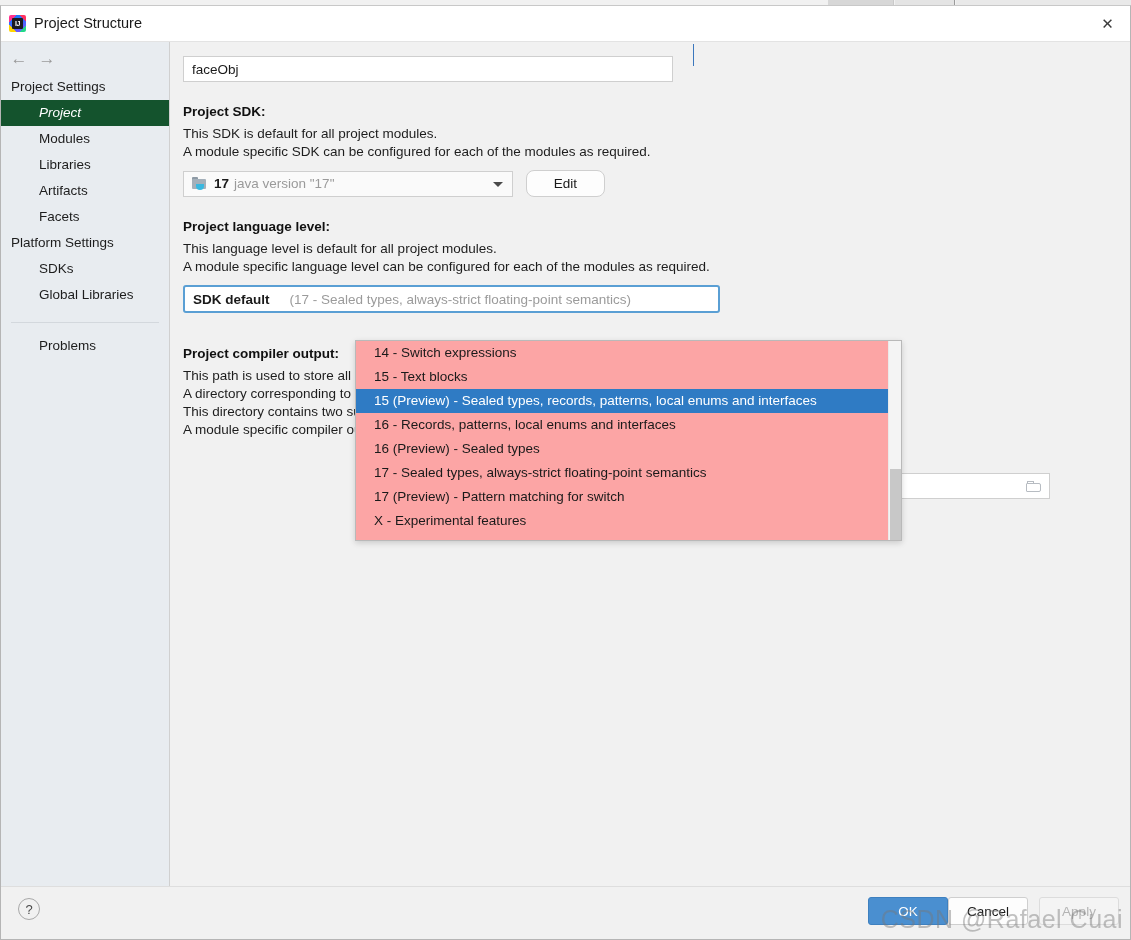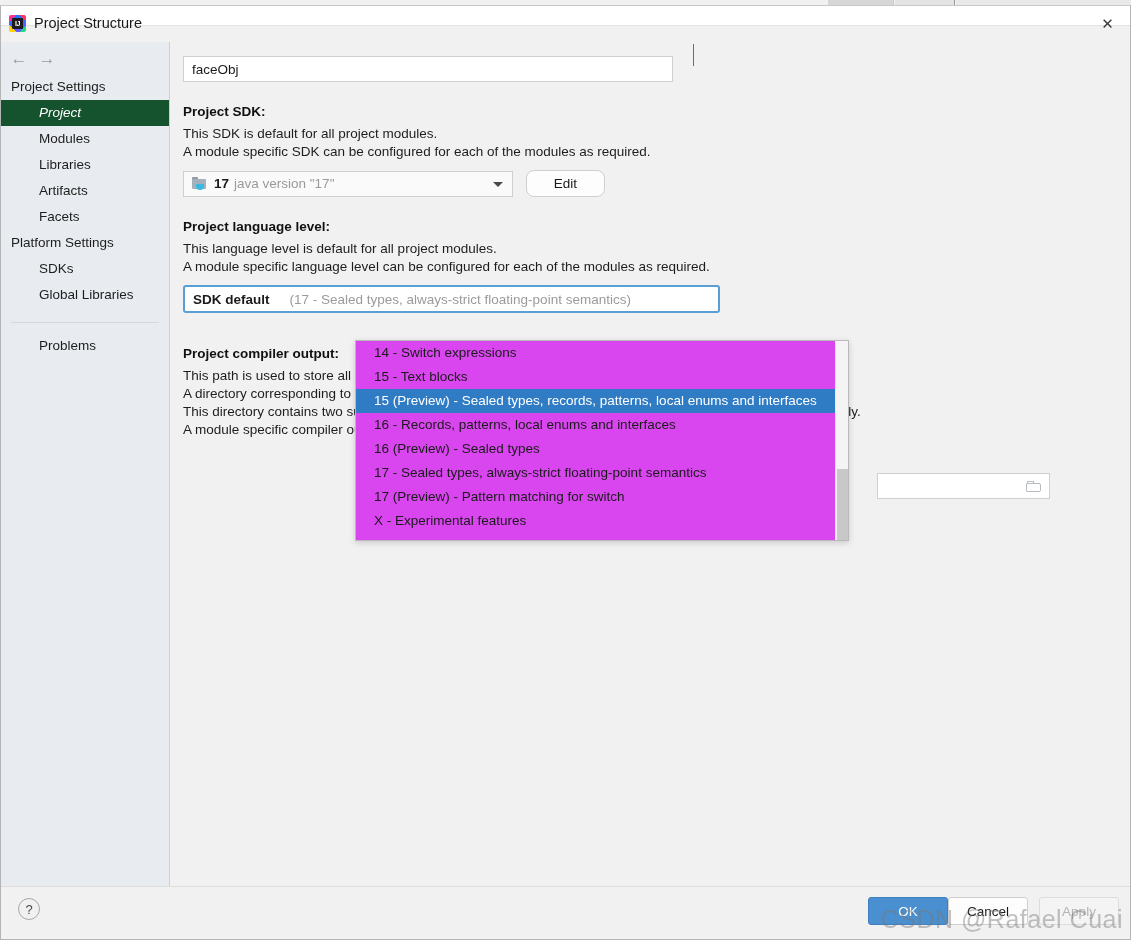--- a/index.html
+++ b/index.html
@@ -28,21 +28,21 @@
   
   #dialog {
     position: absolute; left: 0; top: 5px; width: 1131px; height: 935px;
     background: #f1f1f1;
     border: 1px solid #b5b5b5;
     border-top: 1px solid #c8c8c8;
   }
 
   
   #titlebar {
-    position: relative; height: 20px; width: 100%;
+    position: relative; height: 36px; width: 100%;
     background: #ffffff;
     border-bottom: 1px solid #e3e3e3;
   }
   #app-icon {
     position: absolute; left: 8px; top: 9px; width: 17px; height: 17px;
     border-radius: 2px;
     background:
       linear-gradient(135deg, #ff318c 0%, #ff318c 22%, transparent 22%),
       linear-gradient(225deg, #fe315f 0%, #fe315f 20%, transparent 20%),
       linear-gradient(45deg, #ffd400 0%, #ffd400 22%, transparent 22%),
@@ -203,22 +203,22 @@
   }
   .folder-btn .f2 {
     position: absolute; left: 1px; top: 0; width: 7px; height: 3px;
     border-top: 1.5px solid #b7bcc2; border-left: 1.5px solid #b7bcc2;
     border-right: 1.5px solid #b7bcc2;
   }
 
   
   #dropdown-popup {
     position: absolute; left: 185px; top: 298px;
-    width: 494px; height: 201px;
-    background: #d946ef;
+    width: 547px; height: 201px;
+    background: #fca5a5;
     border: 1px solid #b9b9b9;
     box-shadow: 0 2px 6px rgba(0,0,0,0.16);
     z-index: 40;
     overflow: hidden;
   }
   .dd-item {
     height: 24px; line-height: 24px;
     padding-left: 18px; font-size: 13.5px; color: #1a1a1a;
     white-space: nowrap; cursor: default;
   }

